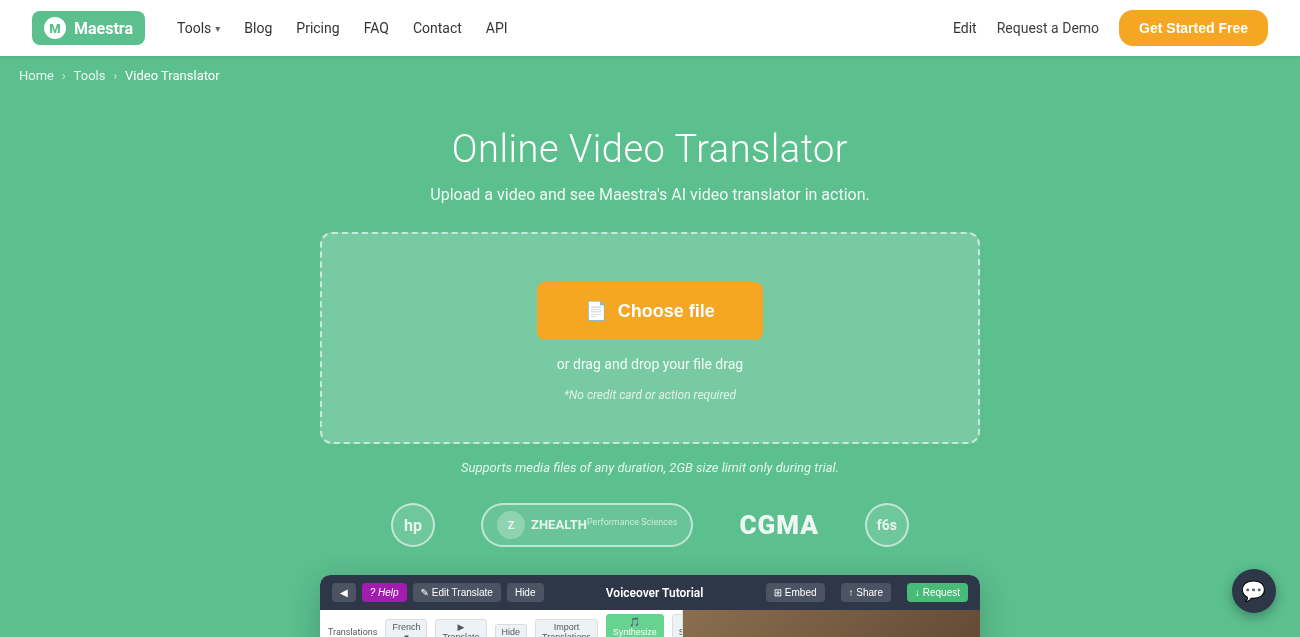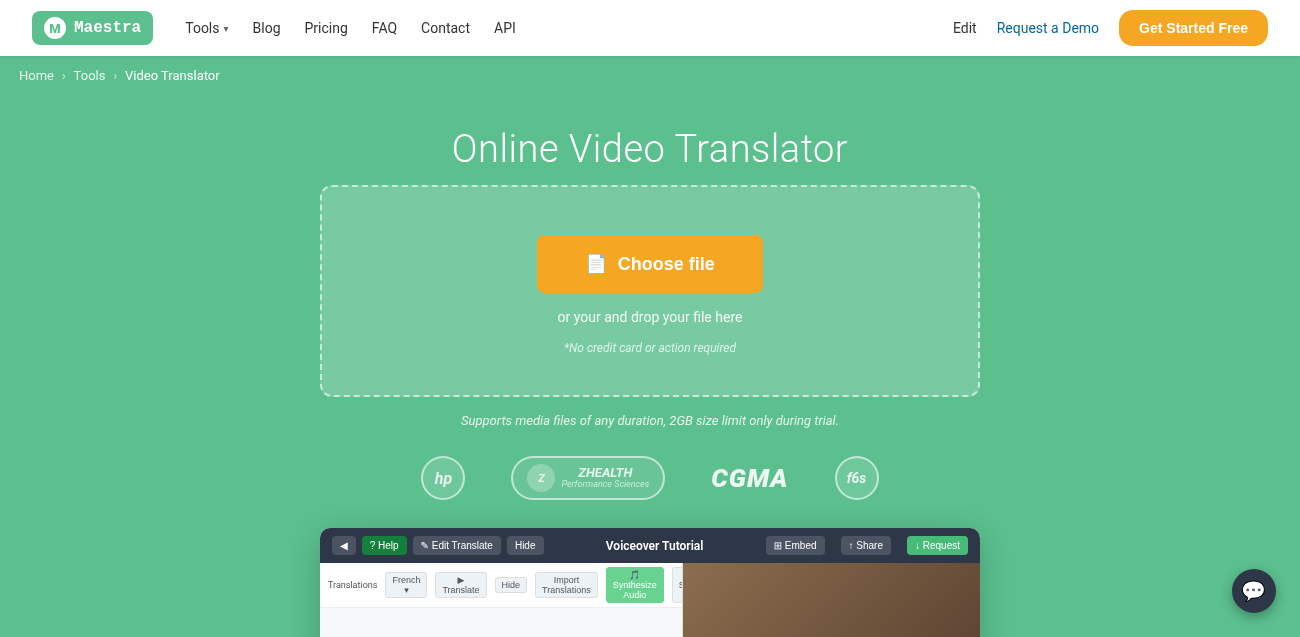--- a/index.html
+++ b/index.html
@@ -27,30 +27,30 @@
       border-radius: 8px;
       padding: 6px 12px;
     }
     .logo-m {
       width: 22px; height: 22px;
       background: #fff;
       border-radius: 50%;
       display: flex; align-items: center; justify-content: center;
       font-weight: 900; font-size: 13px; color: #5bbf8e;
     }
-    .logo-text { color: #fff; font-weight: 700; font-size: 16px; font-family: Liberation Mono, monospace; }
+    .logo-text { color: #fff; font-weight: 700; font-size: 16px; }
     .nav-links { display: flex; align-items: center; gap: 24px; }
     .nav-link {
       color: #333; font-size: 14px; text-decoration: none; cursor: pointer;
       display: flex; align-items: center; gap: 4px;
     }
     .chevron { font-size: 10px; color: #666; }
     .nav-right { display: flex; align-items: center; gap: 20px; }
     .login-link { color: #333; font-size: 14px; text-decoration: none; cursor: pointer; }
-    .demo-link { color: #0369a1; font-size: 14px; text-decoration: none; cursor: pointer; }
+    .demo-link { color: #404040; font-size: 14px; text-decoration: none; cursor: pointer; }
     .get-started-btn {
       background: #f5a623;
       color: #fff;
       border: none;
       border-radius: 14px;
       padding: 10px 20px;
       font-size: 14px;
       font-weight: 600;
       cursor: pointer;
     }
@@ -132,21 +132,20 @@
       margin-bottom: 28px;
     }
 
     
     .logos-row {
       display: flex;
       align-items: center;
       justify-content: center;
       gap: 46px;
       margin-bottom: 28px;
-      font-style: italic;
     }
     .logo-badge {
       display: flex; align-items: center; justify-content: center;
       opacity: 0.85;
     }
     
     .hp-logo {
       width: 44px; height: 44px;
       border-radius: 50%;
       border: 2px solid rgba(255,255,255,0.7);
@@ -165,21 +164,21 @@
       background: rgba(255,255,255,0.1);
     }
     .zhealth-circle {
       width: 28px; height: 28px;
       border-radius: 50%;
       background: rgba(255,255,255,0.3);
       display: flex; align-items: center; justify-content: center;
       font-size: 11px; font-weight: 700; color: #fff;
     }
     .zhealth-text {
-      display: flex; flex-direction: column;
+      display: flex; 
       line-height: 1.1;
     }
     .zhealth-main { font-size: 13px; font-weight: 700; color: #fff; }
     .zhealth-sub { font-size: 9px; color: rgba(255,255,255,0.8); }
     
     .cgma-logo {
       color: #fff;
       font-size: 26px;
       font-weight: 900;
       letter-spacing: 1px;
@@ -218,21 +217,21 @@
     .preview-btn-sm {
       background: rgba(255,255,255,0.15);
       border: none;
       border-radius: 4px;
       padding: 4px 8px;
       font-size: 10px;
       color: #fff;
       cursor: pointer;
       display: flex; align-items: center; gap: 3px;
     }
-    .preview-btn-blue { background: #15803d; }
+    .preview-btn-blue { background: #a21caf; font-style: italic; }
     .preview-btn-green { background: #48bb78; }
     .preview-title {
       color: #fff;
       font-size: 12px;
       font-weight: 600;
     }
     .preview-toolbar-right { display: flex; gap: 16px; }
     .preview-body {
       display: flex;
       height: 120px;
@@ -337,27 +336,28 @@
 <div class="breadcrumb">
   <a class="breadcrumb-link">Home</a>
   <span class="breadcrumb-sep">›</span>
   <a class="breadcrumb-link">Tools</a>
   <span class="breadcrumb-sep">›</span>
   <span class="breadcrumb-current">Video Translator</span>
 </div>
 
 <div class="hero">
   <h1 class="hero-title">Online Video Translator</h1>
+  <p class="hero-subtitle">Upload a video and see Maestra's AI video translator in action.</p>
 
   <div class="upload-container">
     <button class="choose-file-btn">
       <span class="file-icon">📄</span>
       <span>Choose file</span>
     </button>
-    <p class="drag-text">or your and drop your file here</p>
+    <p class="drag-text">or drag and drop your file drag</p>
     <p class="no-credit-text">*No credit card or action required</p>
   </div>
 
   <p class="supports-text">Supports media files of any duration, 2GB size limit only during trial.</p>
 
   <div class="logos-row">
     <div class="logo-badge hp-logo">
       <span>hp</span>
     </div>
     <div class="logo-badge zhealth-logo">

